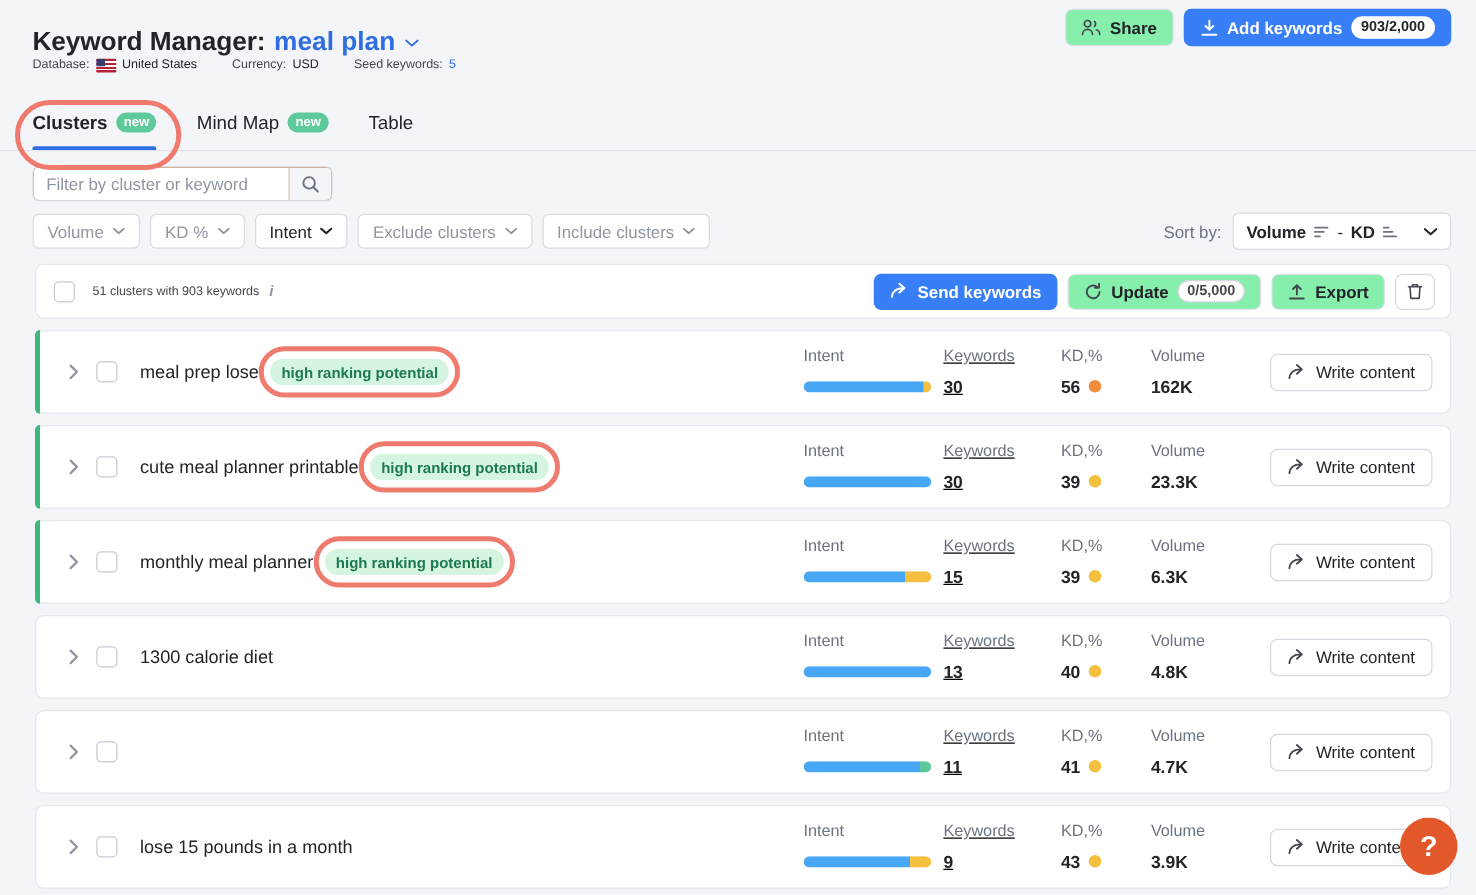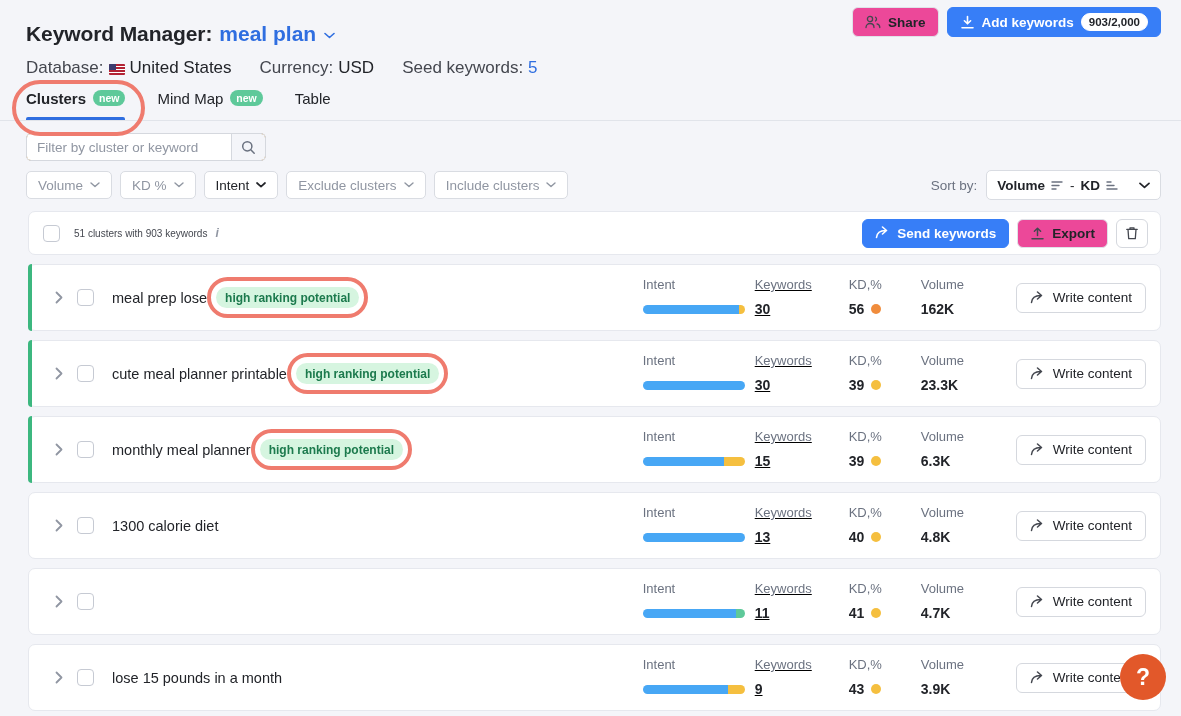--- a/index.html
+++ b/index.html
@@ -22,21 +22,21 @@
   .title-main {
     font-size: 21px; font-weight: bold; color: #222429; letter-spacing: -0.1px;
   }
   .title-entity {
     font-size: 21px; font-weight: bold; color: #2f6ee0; margin-left: 7px;
   }
   .title-caret {
     margin-left: 8px; color: #2f6ee0; font-size: 13px; position: relative; top: -2px;
   }
   .meta-row {
-    display: flex; align-items: center; margin-top: 12px; font-size: 17px; color: #44474f; text-align: center;
+    display: flex; align-items: center; font-size: 10px; color: #44474f; text-align: center;
   }
   .meta-item { margin-right: 28px; display: flex; align-items: center; gap: 5px; white-space: nowrap; }
   .meta-label { color: #44474f; }
   .meta-value { color: #222429; }
   .meta-value.link { color: #2f6ee0; }
   .flag {
     display: inline-block; width: 16px; height: 11px;
     background: linear-gradient(to bottom,
       #b22234 0 14%, #fff 14% 28%, #b22234 28% 42%, #fff 42% 57%,
       #b22234 57% 71%, #fff 71% 85%, #b22234 85% 100%);
@@ -50,21 +50,21 @@
   .header-actions {
     position: absolute; right: 20px; top: 7px; display: flex; align-items: center; gap: 8px;
   }
   .btn {
     display: inline-flex; align-items: center; gap: 7px;
     height: 30px; padding: 0 12px; border-radius: 6px;
     font-size: 13.5px; font-weight: bold; cursor: pointer;
     border: 1px solid #d5d8de; background: #fff; color: #222429;
     white-space: nowrap;
   }
-  .btn.ghost { background: #ec4899; border-color: #dfe2e8; }
+  .btn.ghost { background: #86efac; border-color: #dfe2e8; }
   .btn.primary {
     background: #377ef7; border-color: #377ef7; color: #fff;
   }
   .pill {
     display: inline-flex; align-items: center; justify-content: center;
     min-width: 34px; height: 18px; padding: 0 7px;
     border-radius: 10px; font-size: 11.5px; font-weight: bold;
     border: 1px solid #d5d8de; background: #fff; color: #44474f;
   }
   .btn.primary .pill { border-color: #fff; background: #fff; color: #222429; }
@@ -384,20 +384,30 @@
         <span>
           <svg width="15" height="14" viewBox="0 0 15 14">
               <path d="M1.5 11.5C2 6.5 5.5 4.5 10.5 4.5M7.5 1l4 3.5-4 3.5" stroke="#fff" stroke-width="1.6" fill="none" stroke-linecap="round" stroke-linejoin="round"></path>
             </svg>
         </span>
         <span>Send keywords</span>
       </div>
       <div class="btn ghost sm">
         <span>
           <svg width="15" height="15" viewBox="0 0 15 15">
+              <path d="M12.6 7.5a5.1 5.1 0 11-1.7-3.8" stroke="#44474f" stroke-width="1.5" fill="none" stroke-linecap="round"></path>
+              <path d="M12.2 1v3.2H9" stroke="#44474f" stroke-width="1.5" fill="none" stroke-linecap="round" stroke-linejoin="round"></path>
+            </svg>
+        </span>
+        <span>Update</span>
+        <span class="pill">0/5,000</span>
+      </div>
+      <div class="btn ghost sm">
+        <span>
+          <svg width="15" height="15" viewBox="0 0 15 15">
               <path d="M7.5 9.5v-7M4.4 5.2l3.1-3 3.1 3M2 12.8h11" stroke="#44474f" stroke-width="1.5" fill="none" stroke-linecap="round" stroke-linejoin="round"></path>
             </svg>
         </span>
         <span>Export</span>
       </div>
       <div class="icon-btn">
         <span>
           <svg width="14" height="15" viewBox="0 0 14 15">
               <path d="M1.8 3.4h10.4M5 3.4V1.8h4v1.6M3 3.4l.7 9.3h6.6l.7-9.3" stroke="#44474f" stroke-width="1.3" fill="none" stroke-linecap="round" stroke-linejoin="round"></path>
             </svg>

